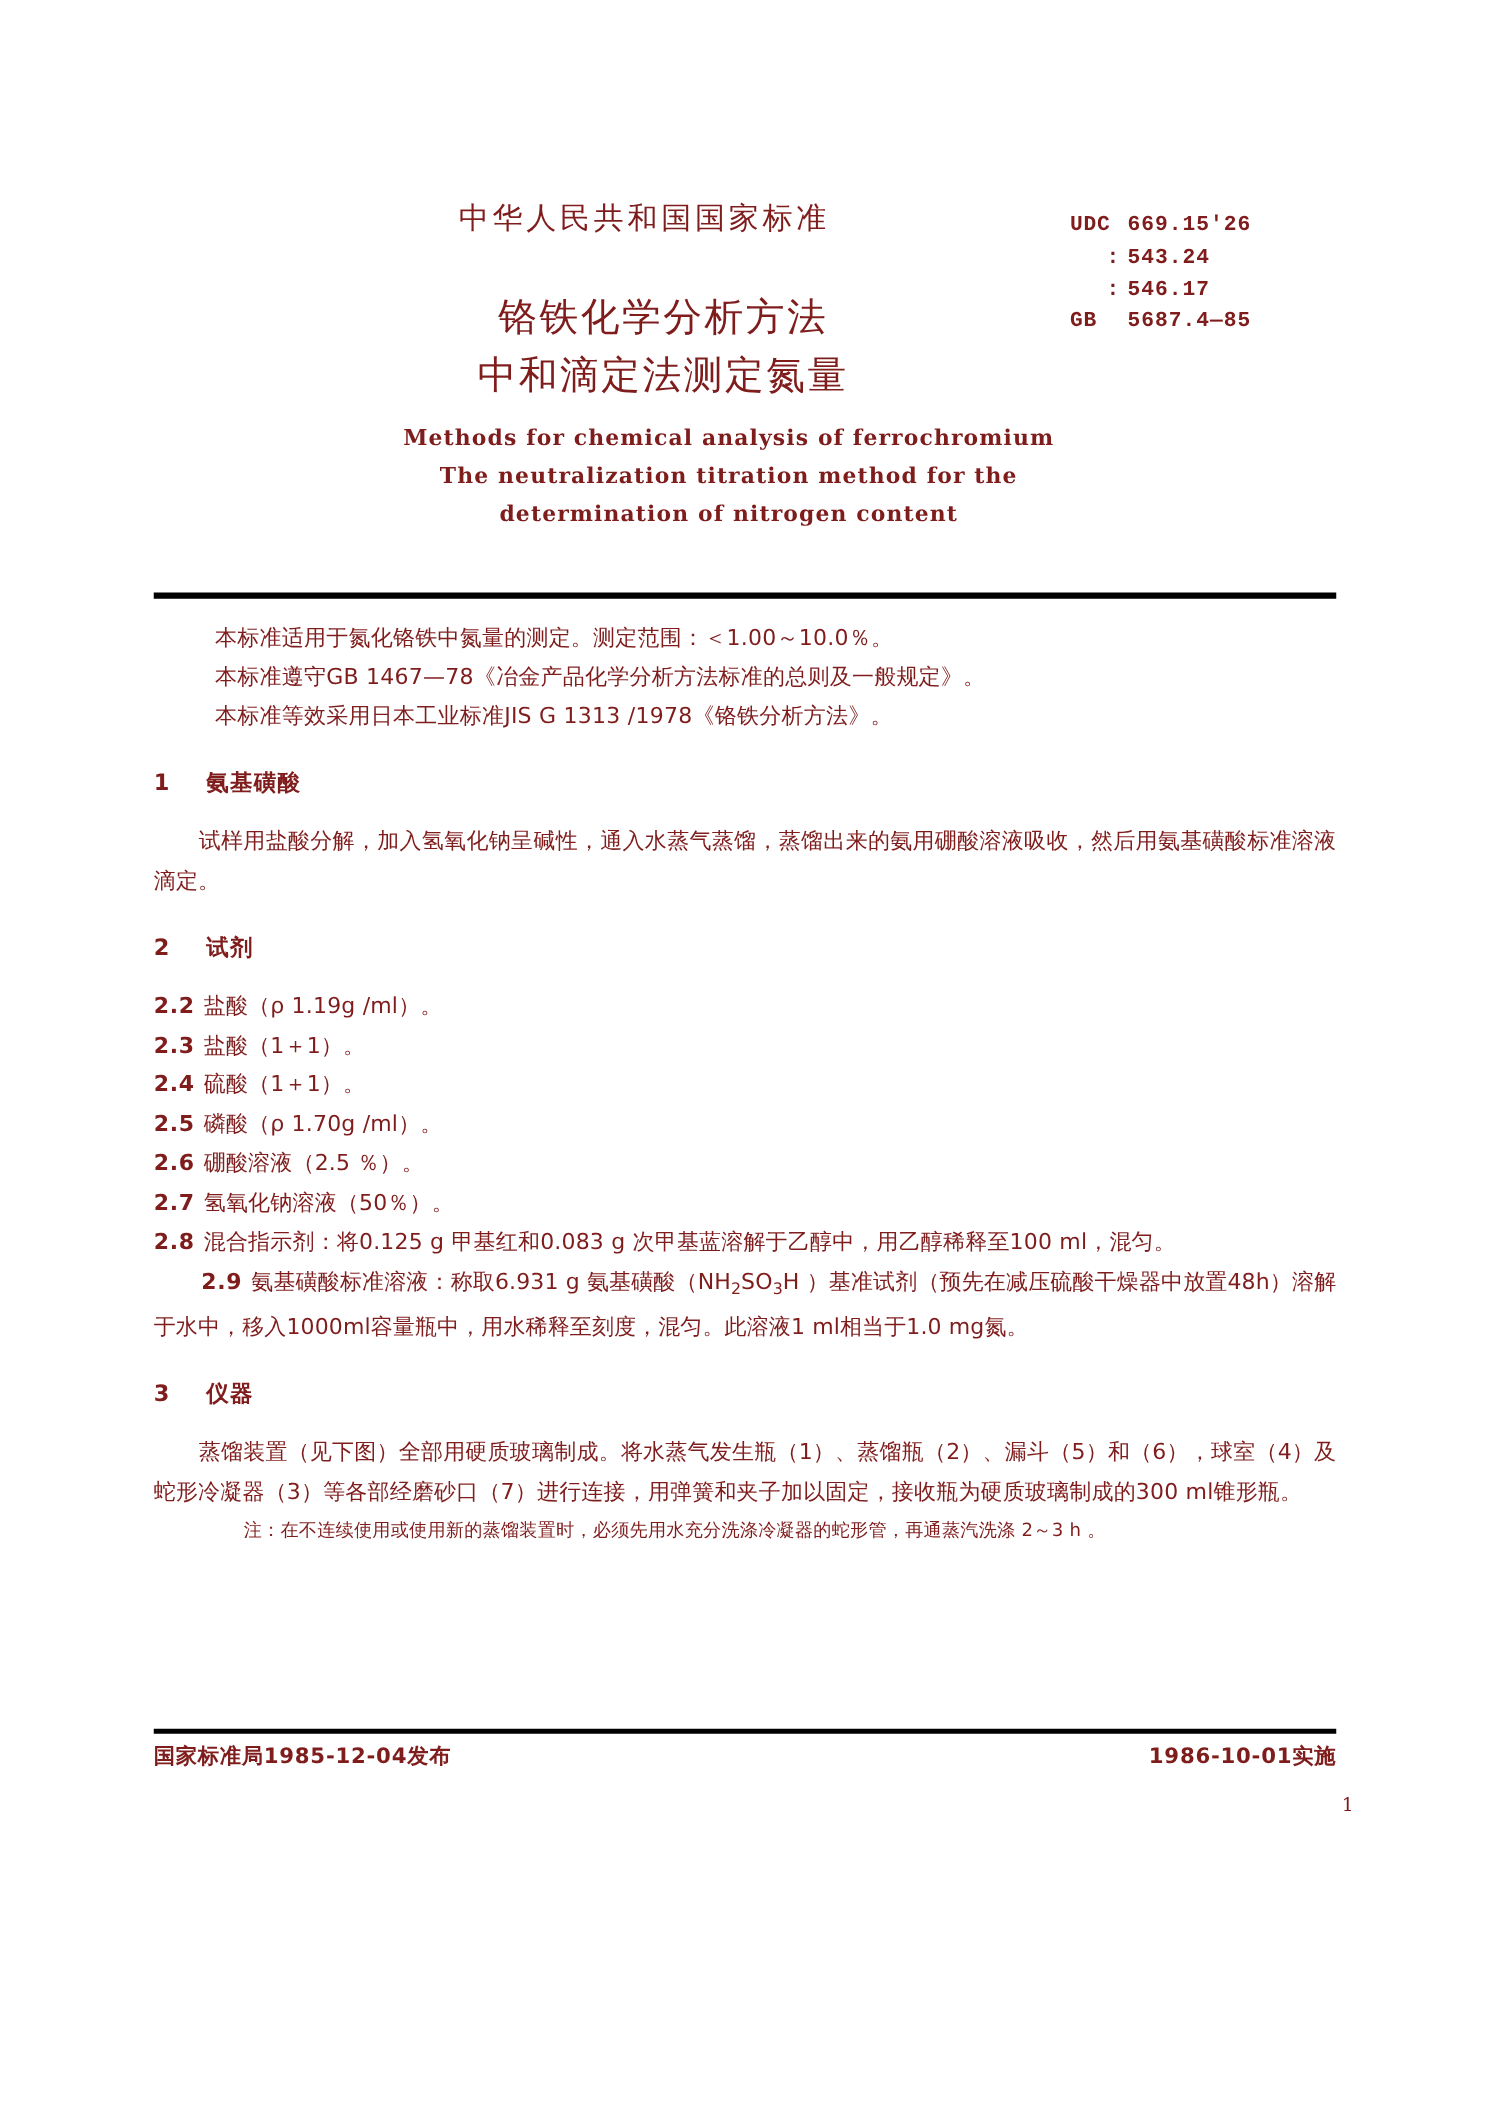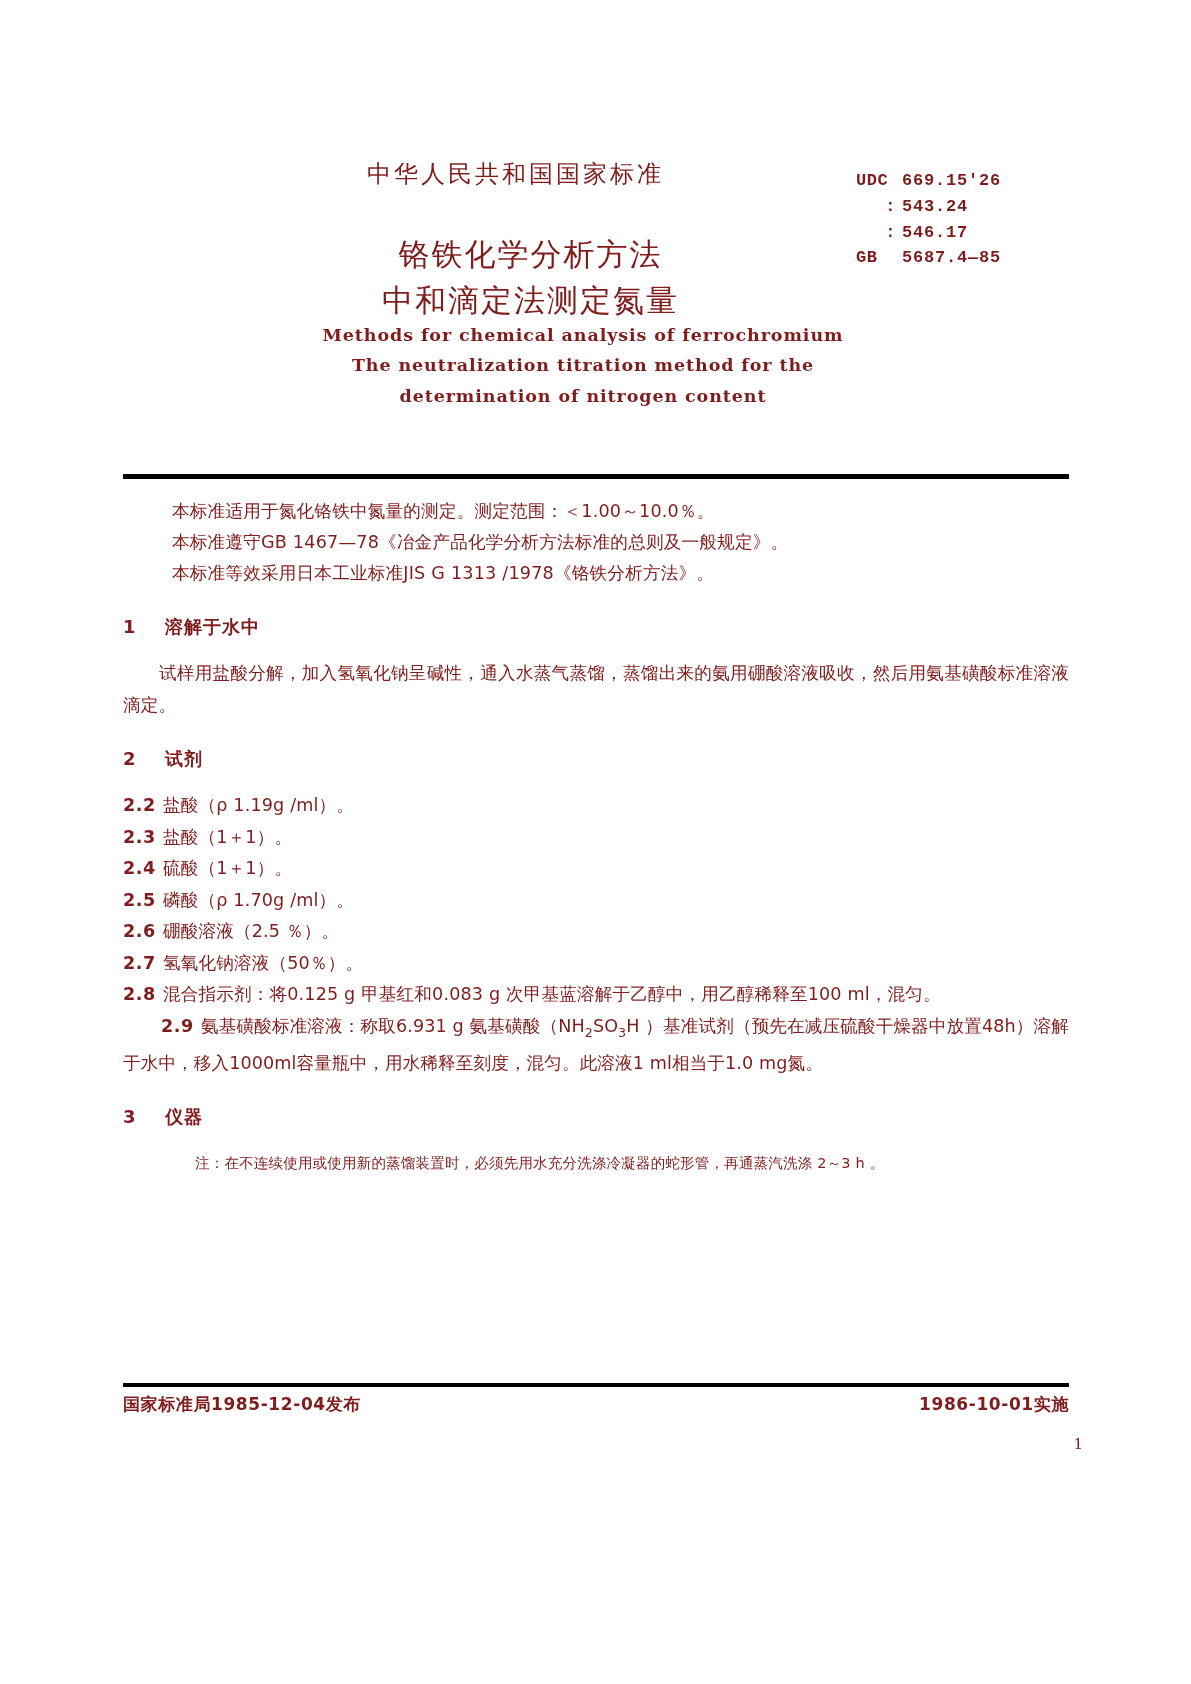--- a/index.html
+++ b/index.html
@@ -74,21 +74,21 @@
     letter-spacing: 2px;
     line-height: 1.48;
     display: block;
     margin-left: -130px;
     white-space: nowrap;
   }
 
   .title-en {
     position: absolute;
     left: 0;
-    top: 320px;
+    top: 336px;
     width: 1166px;
     text-align: center;
     font-family: "DejaVu Serif", serif;
     font-weight: bold;
     font-size: 17.5px;
     line-height: 1.73;
     letter-spacing: 0.9px;
   }
   .title-en-line { display: block; white-space: nowrap; }
 
@@ -259,21 +259,21 @@
 
     <div class="intro">
       <p class="para">本标准适用于氮化铬铁中氮量的测定。测定范围：＜1.00～10.0％。</p>
       <p class="para">本标准遵守GB 1467—78《冶金产品化学分析方法标准的总则及一般规定》。</p>
       <p class="para">本标准等效采用日本工业标准JIS G  1313 /1978《铬铁分析方法》。</p>
     </div>
 
     <div class="sec-gap"></div>
 
     <p class="sec-head">
-      <span class="num">1</span><span>溶解于水中</span>
+      <span class="num">1</span><span>氨基磺酸</span>
     </p>
     <div class="sec-gap-sm"></div>
     <p class="sec-body indent">试样用盐酸分解，加入氢氧化钠呈碱性，通入水蒸气蒸馏，蒸馏出来的氨用硼酸溶液吸收，然后用氨基磺酸标准溶液滴定。</p>
 
     <div class="sec-gap"></div>
 
     <p class="sec-head">
       <span class="num">2</span><span>试剂</span>
     </p>
     <div class="sec-gap-sm"></div>
@@ -304,20 +304,21 @@
         <span class="inum">2.9</span><span>氨基磺酸标准溶液：称取6.931 g 氨基磺酸（NH</span><sub>2</sub><span>SO</span><sub>3</sub><span>H ）基准试剂（预先在减压硫酸干燥器中放置48h）溶解于水中，移入1000ml容量瓶中，用水稀释至刻度，混匀。此溶液1 ml相当于1.0 mg氮。</span>
       </p>
     </div>
 
     <div class="sec-gap"></div>
 
     <p class="sec-head">
       <span class="num">3</span><span>仪器</span>
     </p>
     <div class="sec-gap-sm"></div>
+    <p class="sec-body indent">蒸馏装置（见下图）全部用硬质玻璃制成。将水蒸气发生瓶（1）、蒸馏瓶（2）、漏斗（5）和（6），球室（4）及蛇形冷凝器（3）等各部经磨砂口（7）进行连接，用弹簧和夹子加以固定，接收瓶为硬质玻璃制成的300 ml锥形瓶。</p>
     <p class="note">注：在不连续使用或使用新的蒸馏装置时，必须先用水充分洗涤冷凝器的蛇形管，再通蒸汽洗涤 2～3 h 。</p>
 
   </div>
 
   <div class="rule-bottom"></div>
   <div class="footer">
     <span class="footer-left">国家标准局1985-12-04发布</span>
     <span class="footer-right">1986-10-01实施</span>
   </div>
   <div class="page-num">1</div>

